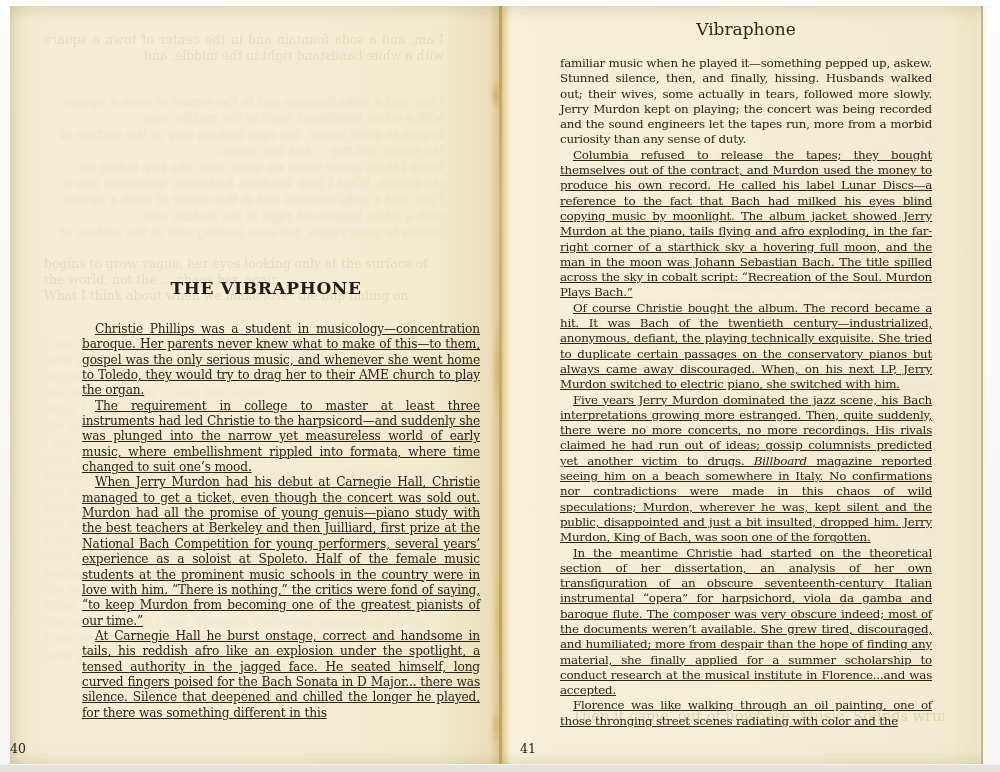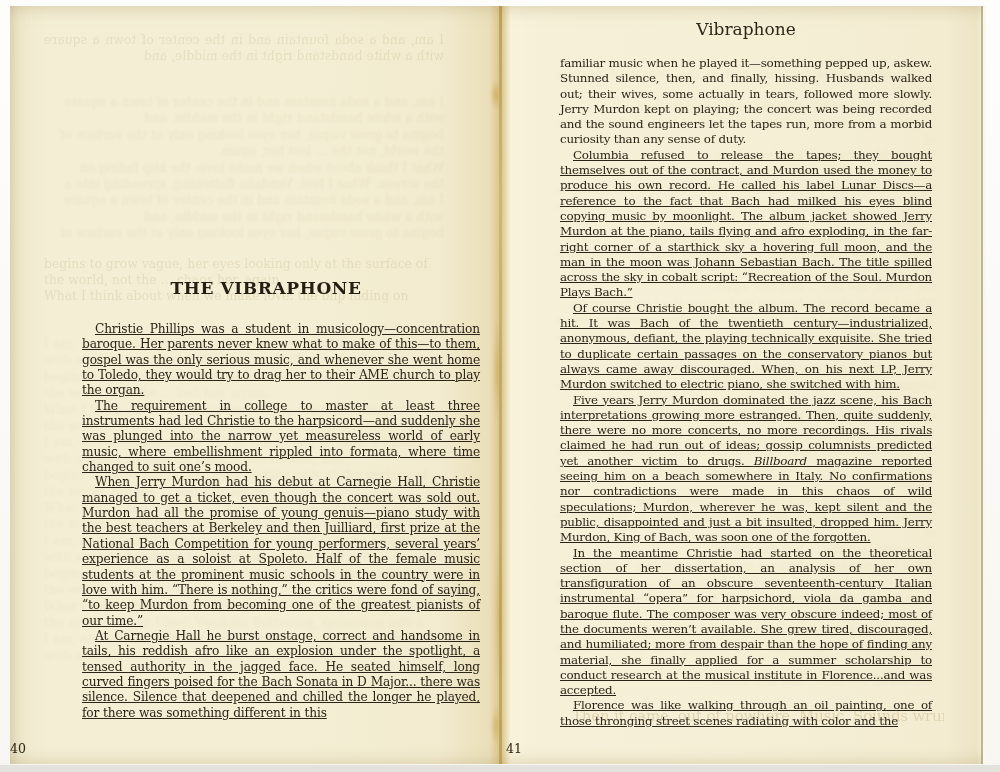--- a/index.html
+++ b/index.html
@@ -44,21 +44,21 @@
     text-align:center;font-size:17px;color:#2e2719;z-index:3;
   }
   .col{position:absolute;text-align:justify;color:#2b2418;z-index:2;}
   .col p{margin:0;}
   .col p.indent{text-indent:13px;text-decoration:underline;}
   .col .ital{font-style:italic;}
   .col-left{left:34px;top:316px;width:398px;font-size:12.2px;line-height:15.35px;letter-spacing:-.15px;margin-left:38px;}
   .col-right{left:54px;top:50px;width:372px;font-size:11.9px;line-height:15.3px;letter-spacing:-.25px;}
   .pagenum{position:absolute;width:100%;text-align:left;font-size:12.5px;color:#2b2418;z-index:3;}
   .pn-left{top:735px;}
-  .pn-right{top:735px;}
+  .pn-right{top:735px;margin-left:14px;}
 
   .ghost{position:absolute;color:#9c8148;pointer-events:none;text-align:justify;z-index:1;}
   .g-mir{transform:scaleX(-1);}
   .ghost-left-top{left:34px;top:26px;width:400px;font-size:12.4px;line-height:16.2px;opacity:.15;filter:blur(.6px);}
   .ghost-left-mid{left:34px;top:88px;width:400px;height:150px;overflow:hidden;font-size:12.4px;line-height:16.4px;opacity:.09;filter:blur(1.1px);}
   .ghost-left-legible{left:34px;top:250px;width:400px;font-size:12.4px;line-height:16px;opacity:.16;filter:blur(.45px);}
   .ghost-left-low{left:34px;top:330px;width:400px;height:330px;overflow:hidden;font-size:12.4px;line-height:16.4px;opacity:.06;filter:blur(1.2px);}
   .ghost-right-col{left:50px;top:60px;width:380px;height:620px;overflow:hidden;font-size:12.4px;line-height:16.4px;opacity:.05;filter:blur(1.2px);}
   .ghost-bottom-line{left:66px;top:701px;width:372px;font-size:15px;letter-spacing:-.2px;opacity:.30;color:#b1945c;filter:blur(.35px);white-space:nowrap;overflow:hidden;}
 </style>

